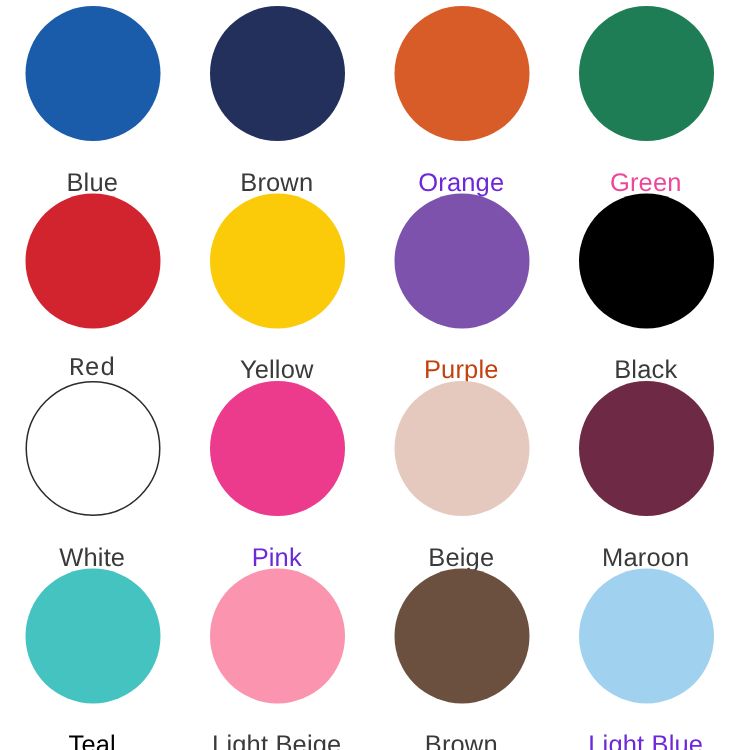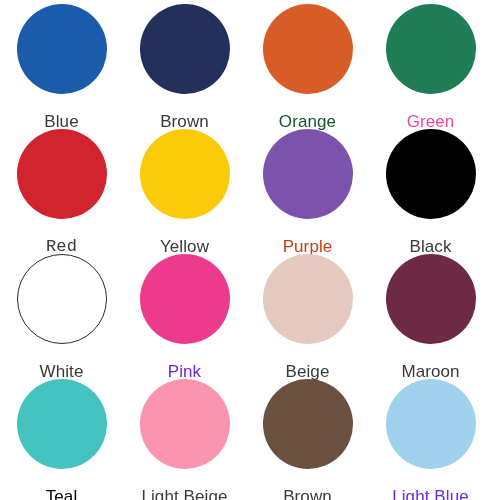--- a/index.html
+++ b/index.html
@@ -67,21 +67,21 @@
     <div class="swatch-cell">
       <div class="swatch-circle" style="background: rgb(27, 92, 170);"></div>
       <div class="swatch-label" style="color: rgb(58, 58, 58);">Blue</div>
     </div>
     <div class="swatch-cell">
       <div class="swatch-circle" style="background: rgb(35, 48, 92);"></div>
       <div class="swatch-label" style="color: rgb(58, 58, 58);">Brown</div>
     </div>
     <div class="swatch-cell">
       <div class="swatch-circle" style="background: rgb(216, 92, 40);"></div>
-      <div class="swatch-label" style="color: #14532d;">Orange</div>
+      <div class="swatch-label" style="color: #6d28d9;">Orange</div>
     </div>
     <div class="swatch-cell">
       <div class="swatch-circle" style="background: rgb(30, 125, 85);"></div>
       <div class="swatch-label" style="color: #ec4899;">Green</div>
     </div>
     <div class="swatch-cell">
       <div class="swatch-circle" style="background: rgb(209, 36, 47);"></div>
       <div class="swatch-label" style="color: rgb(58, 58, 58); font-family: Liberation Mono, monospace;">Red</div>
     </div>
     <div class="swatch-cell">

